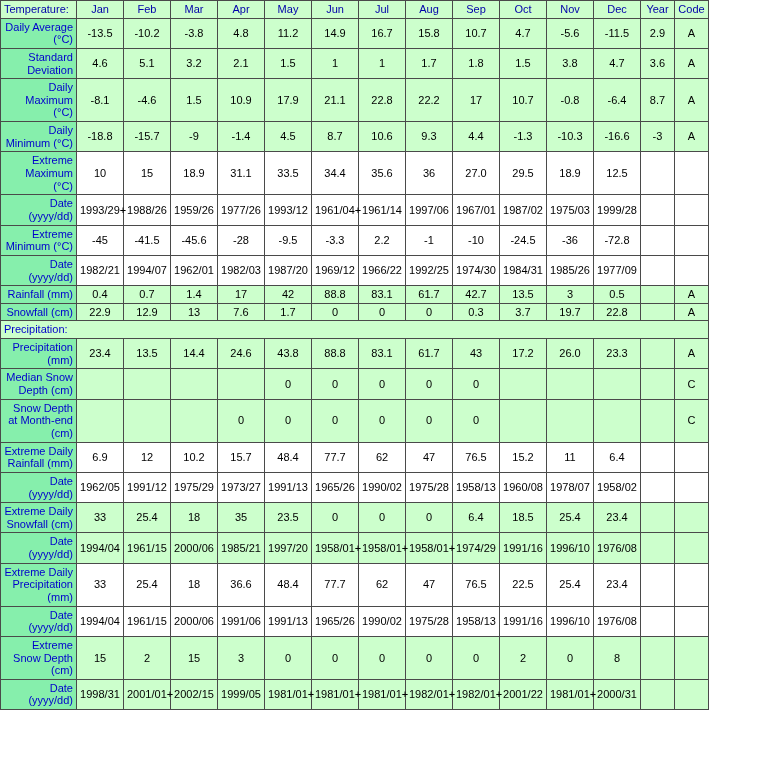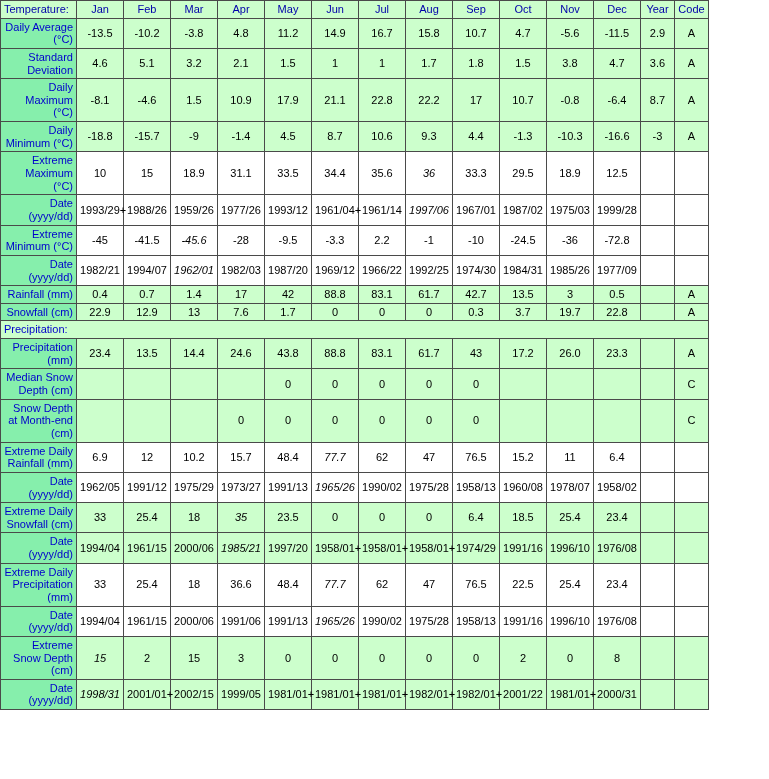--- a/index.html
+++ b/index.html
@@ -54,21 +54,20 @@
   }
   .val {
     background: #ccffcc;
     text-align: center;
   }
   .val.white {
     background: #ffffff;
   }
   .bold {
     font-weight: bold;
-    font-style: italic;
   }
   .code {
     background: #ccffcc;
     text-align: center;
   }
   .code.white { background:#ffffff; }
   col.c-label { width: 76px; }
   col.c-mon { width: 47px; }
   col.c-year { width: 34px; }
   col.c-code { width: 34px; }
@@ -183,21 +182,21 @@
       <tr>
         <td class="rowlabel">Extreme Maximum (°C)</td>
         <td class="val white">10</td>
         <td class="val white">15</td>
         <td class="val white">18.9</td>
         <td class="val white">31.1</td>
         <td class="val white">33.5</td>
         <td class="val white">34.4</td>
         <td class="val white">35.6</td>
         <td class="val white bold">36</td>
-        <td class="val white">33.3</td>
+        <td class="val white">27.0</td>
         <td class="val white">29.5</td>
         <td class="val white">18.9</td>
         <td class="val white">12.5</td>
         <td class="val white"></td>
         <td class="code white"></td>
       </tr>
       <tr>
         <td class="rowlabel">Date (yyyy/dd)</td>
         <td class="val white">1993/29+</td>
         <td class="val white">1988/26</td>

